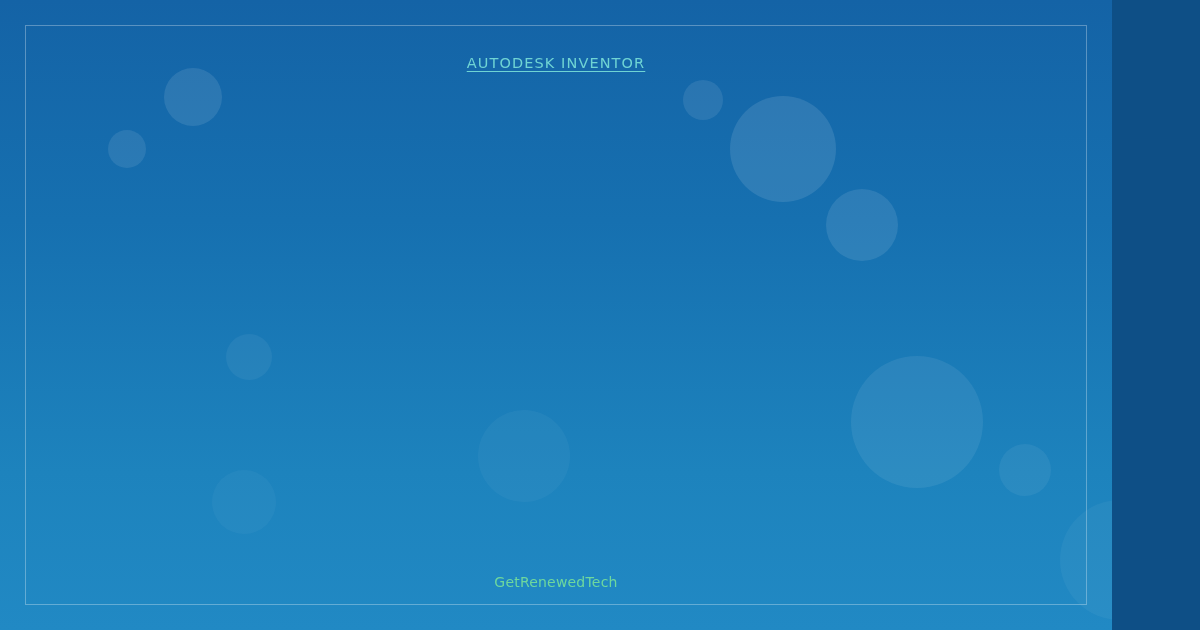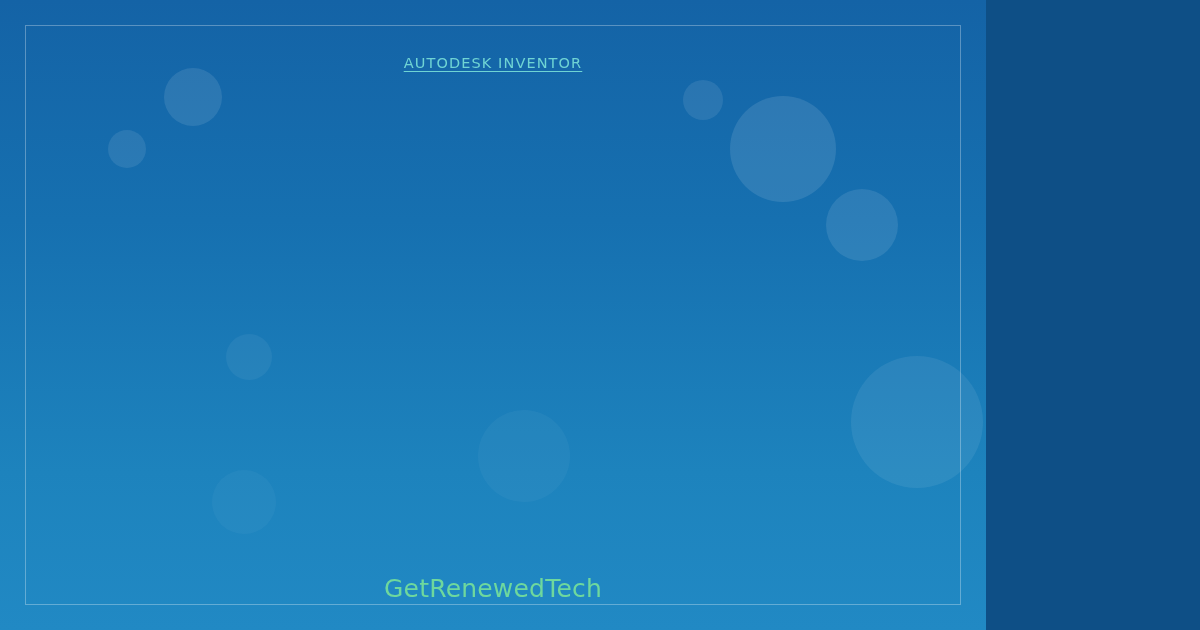--- a/index.html
+++ b/index.html
@@ -3,21 +3,21 @@
 <meta charset="utf-8">
 <style>
   html, body {
     margin: 0;
     padding: 0;
     background: #0e4f86;
   }
 
   #banner {
     position: relative;
-    width: 986px;
+    width: 1112px;
     height: 630px;
     overflow: hidden;
     background: linear-gradient(to bottom, #1463a6 0%, #1670b0 35%, #1d83bd 75%, #2189c4 100%);
     font-family: "DejaVu Sans", "Liberation Sans", sans-serif;
     box-sizing: border-box;
   }
 
   
   #decor {
     position: absolute;
@@ -83,21 +83,21 @@
     text-shadow: 2px 2px 3px rgba(0,40,70,0.45);
     letter-spacing: -0.2px;
   }
 
   #footer {
     position: absolute;
     left: 0;
     right: 0;
     top: 574px;
     text-align: center;
-    font-size: 25px;
+    font-size: 14px;
     font-weight: 400;
     color: #6ed89d;
     letter-spacing: 0.2px;
   }
 </style>
 </head>
 <body>
 
 <div id="banner">
 

